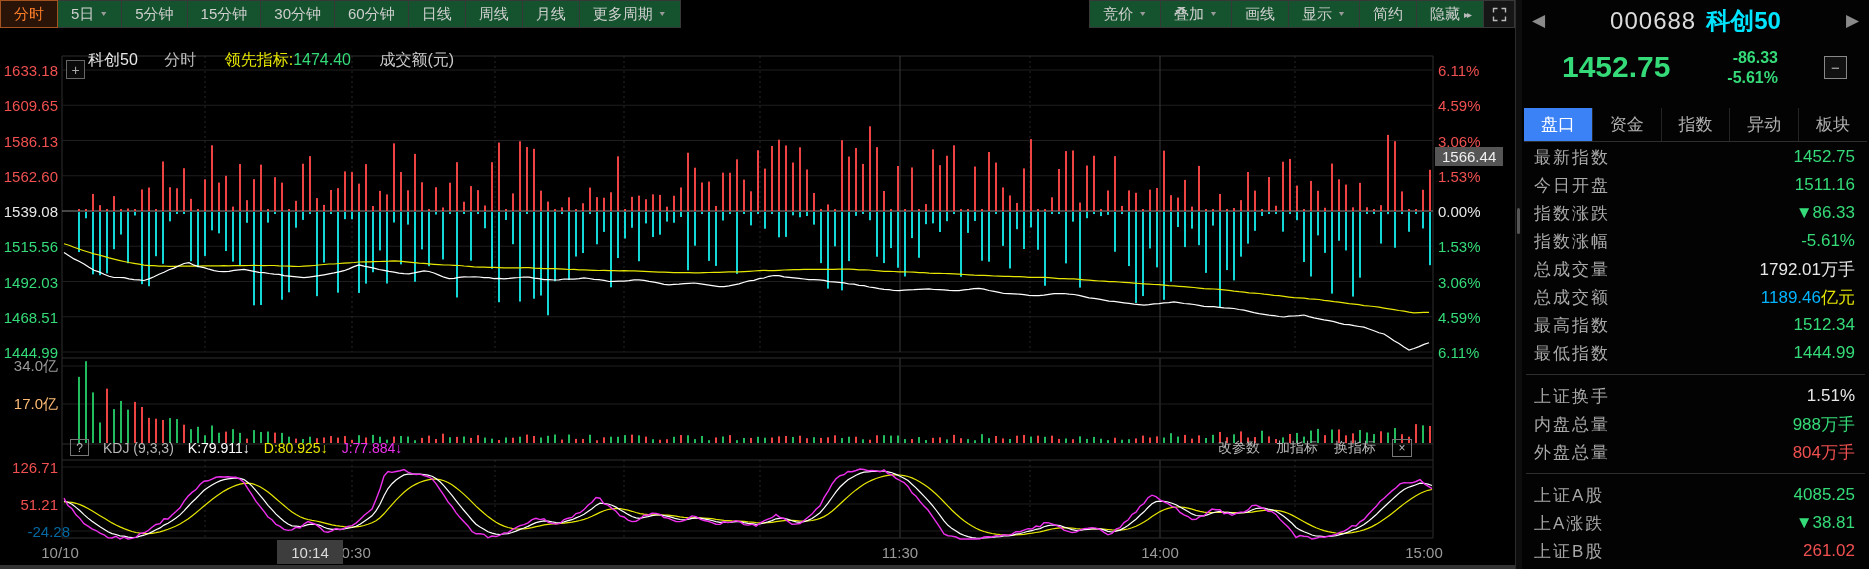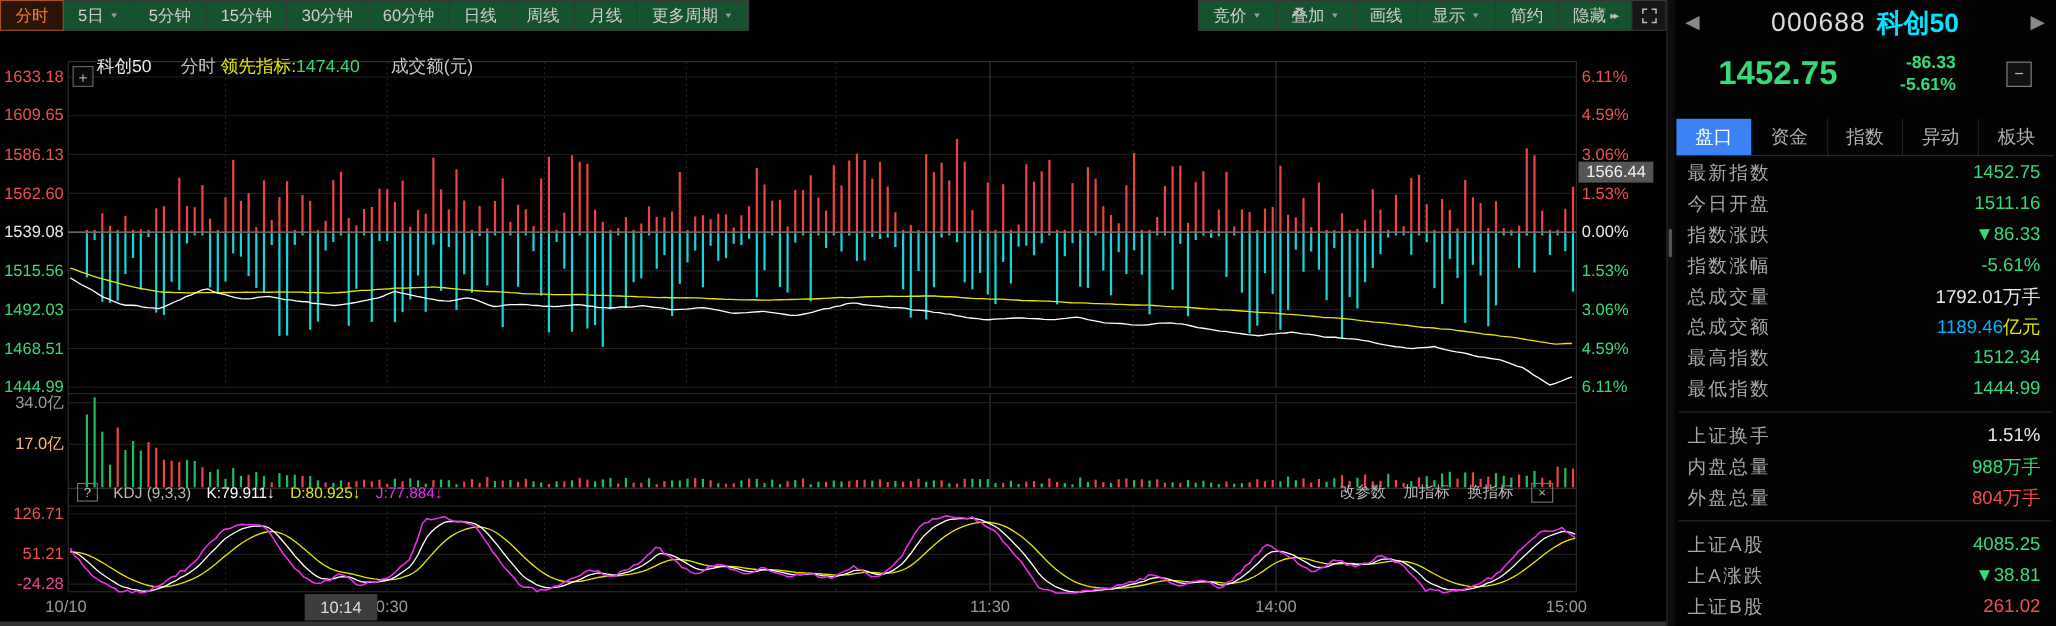--- a/index.html
+++ b/index.html
@@ -14,21 +14,21 @@
   .caret{font-size:9px;color:#9a9a9a;margin-left:5px;transform:scaleY(.8);}
   .chev{font-size:10px;color:#bbb;margin-left:4px;letter-spacing:-2px;}
   .tb-spacer{flex:1;border-bottom:0;}
   .tb-icon{display:flex;align-items:center;justify-content:center;width:30px;border:1px solid #383838;margin-left:-1px;background:#161616;}
   
   .chart-area{position:absolute;left:0;top:0;width:1515px;height:569px;}
   #chart-svg{position:absolute;left:0;top:0;}
   .abs{position:absolute;white-space:nowrap;}
   .chart-title{top:50px;left:88px;font-size:16px;color:#e8e8e8;}
   .chart-title .dim{color:#bdbdbd;margin-left:22px;}
-  .chart-title .lead{color:#e6e600;}
+  .chart-title .lead{color:#e6e600;margin-left:24px;}
   .chart-title .leadval{color:#35db78;}
   .chart-title .turn{color:#c9c9c9;margin-left:24px;}
   .axis-lab{font-size:15px;width:58px;text-align:right;transform:translateY(-50%);}
   .raxis-lab{font-size:15px;left:1438px;transform:translateY(-50%);}
   .price-tag{left:1435px;top:147px;background:#555;color:#f0f0f0;font-size:15px;padding:1px 7px;}
   .plus-box{left:66px;top:60px;width:17px;height:17px;border:1px solid #666;color:#aaa;font-size:14px;
             display:flex;align-items:center;justify-content:center;background:#0a0a0a;}
   .kdj-row{top:439px;left:70px;font-size:14px;display:flex;align-items:center;gap:14px;}
   .qbox{width:17px;height:15px;border:1px solid #777;color:#bbb;font-size:12px;display:flex;align-items:center;justify-content:center;}
   .kdj-name{color:#b8b8b8;}
@@ -796,21 +796,21 @@
         <div class="abs raxis-lab" style="top: 316.75px; color: rgb(53, 219, 120);">4.59%</div>
         <div class="abs raxis-lab" style="top: 352px; color: rgb(53, 219, 120);">6.11%</div>
       </div>
     <div id="vol-axis">
         <div class="abs axis-lab" style="left: 0px; top: 366px; color: rgb(154, 154, 154);">34.0亿</div>
         <div class="abs axis-lab" style="left: 0px; top: 404px; color: #fdba74;">17.0亿</div>
       </div>
     <div id="kdj-axis">
         <div class="abs axis-lab" style="left: 0px; top: 467px; color: rgb(240, 80, 80);">126.71</div>
         <div class="abs axis-lab" style="left: 0px; top: 504px; color: rgb(240, 80, 80);">51.21</div>
-        <div class="abs axis-lab" style="left: 0px; top: 531px; color: #ec4899;">-24.28</div>
+        <div class="abs axis-lab" style="left: 0px; top: 531px; color: #0369a1; padding-left: 12px;">-24.28</div>
       </div>
 
     <div class="abs price-tag">1566.44</div>
 
     <div class="abs kdj-row">
       <span class="qbox">?</span>
       <span class="kdj-name">KDJ (9,3,3)</span>
       <span class="kdj-k">K:79.911↓</span>
       <span class="kdj-d">D:80.925↓</span>
       <span class="kdj-j">J:77.884↓</span>

